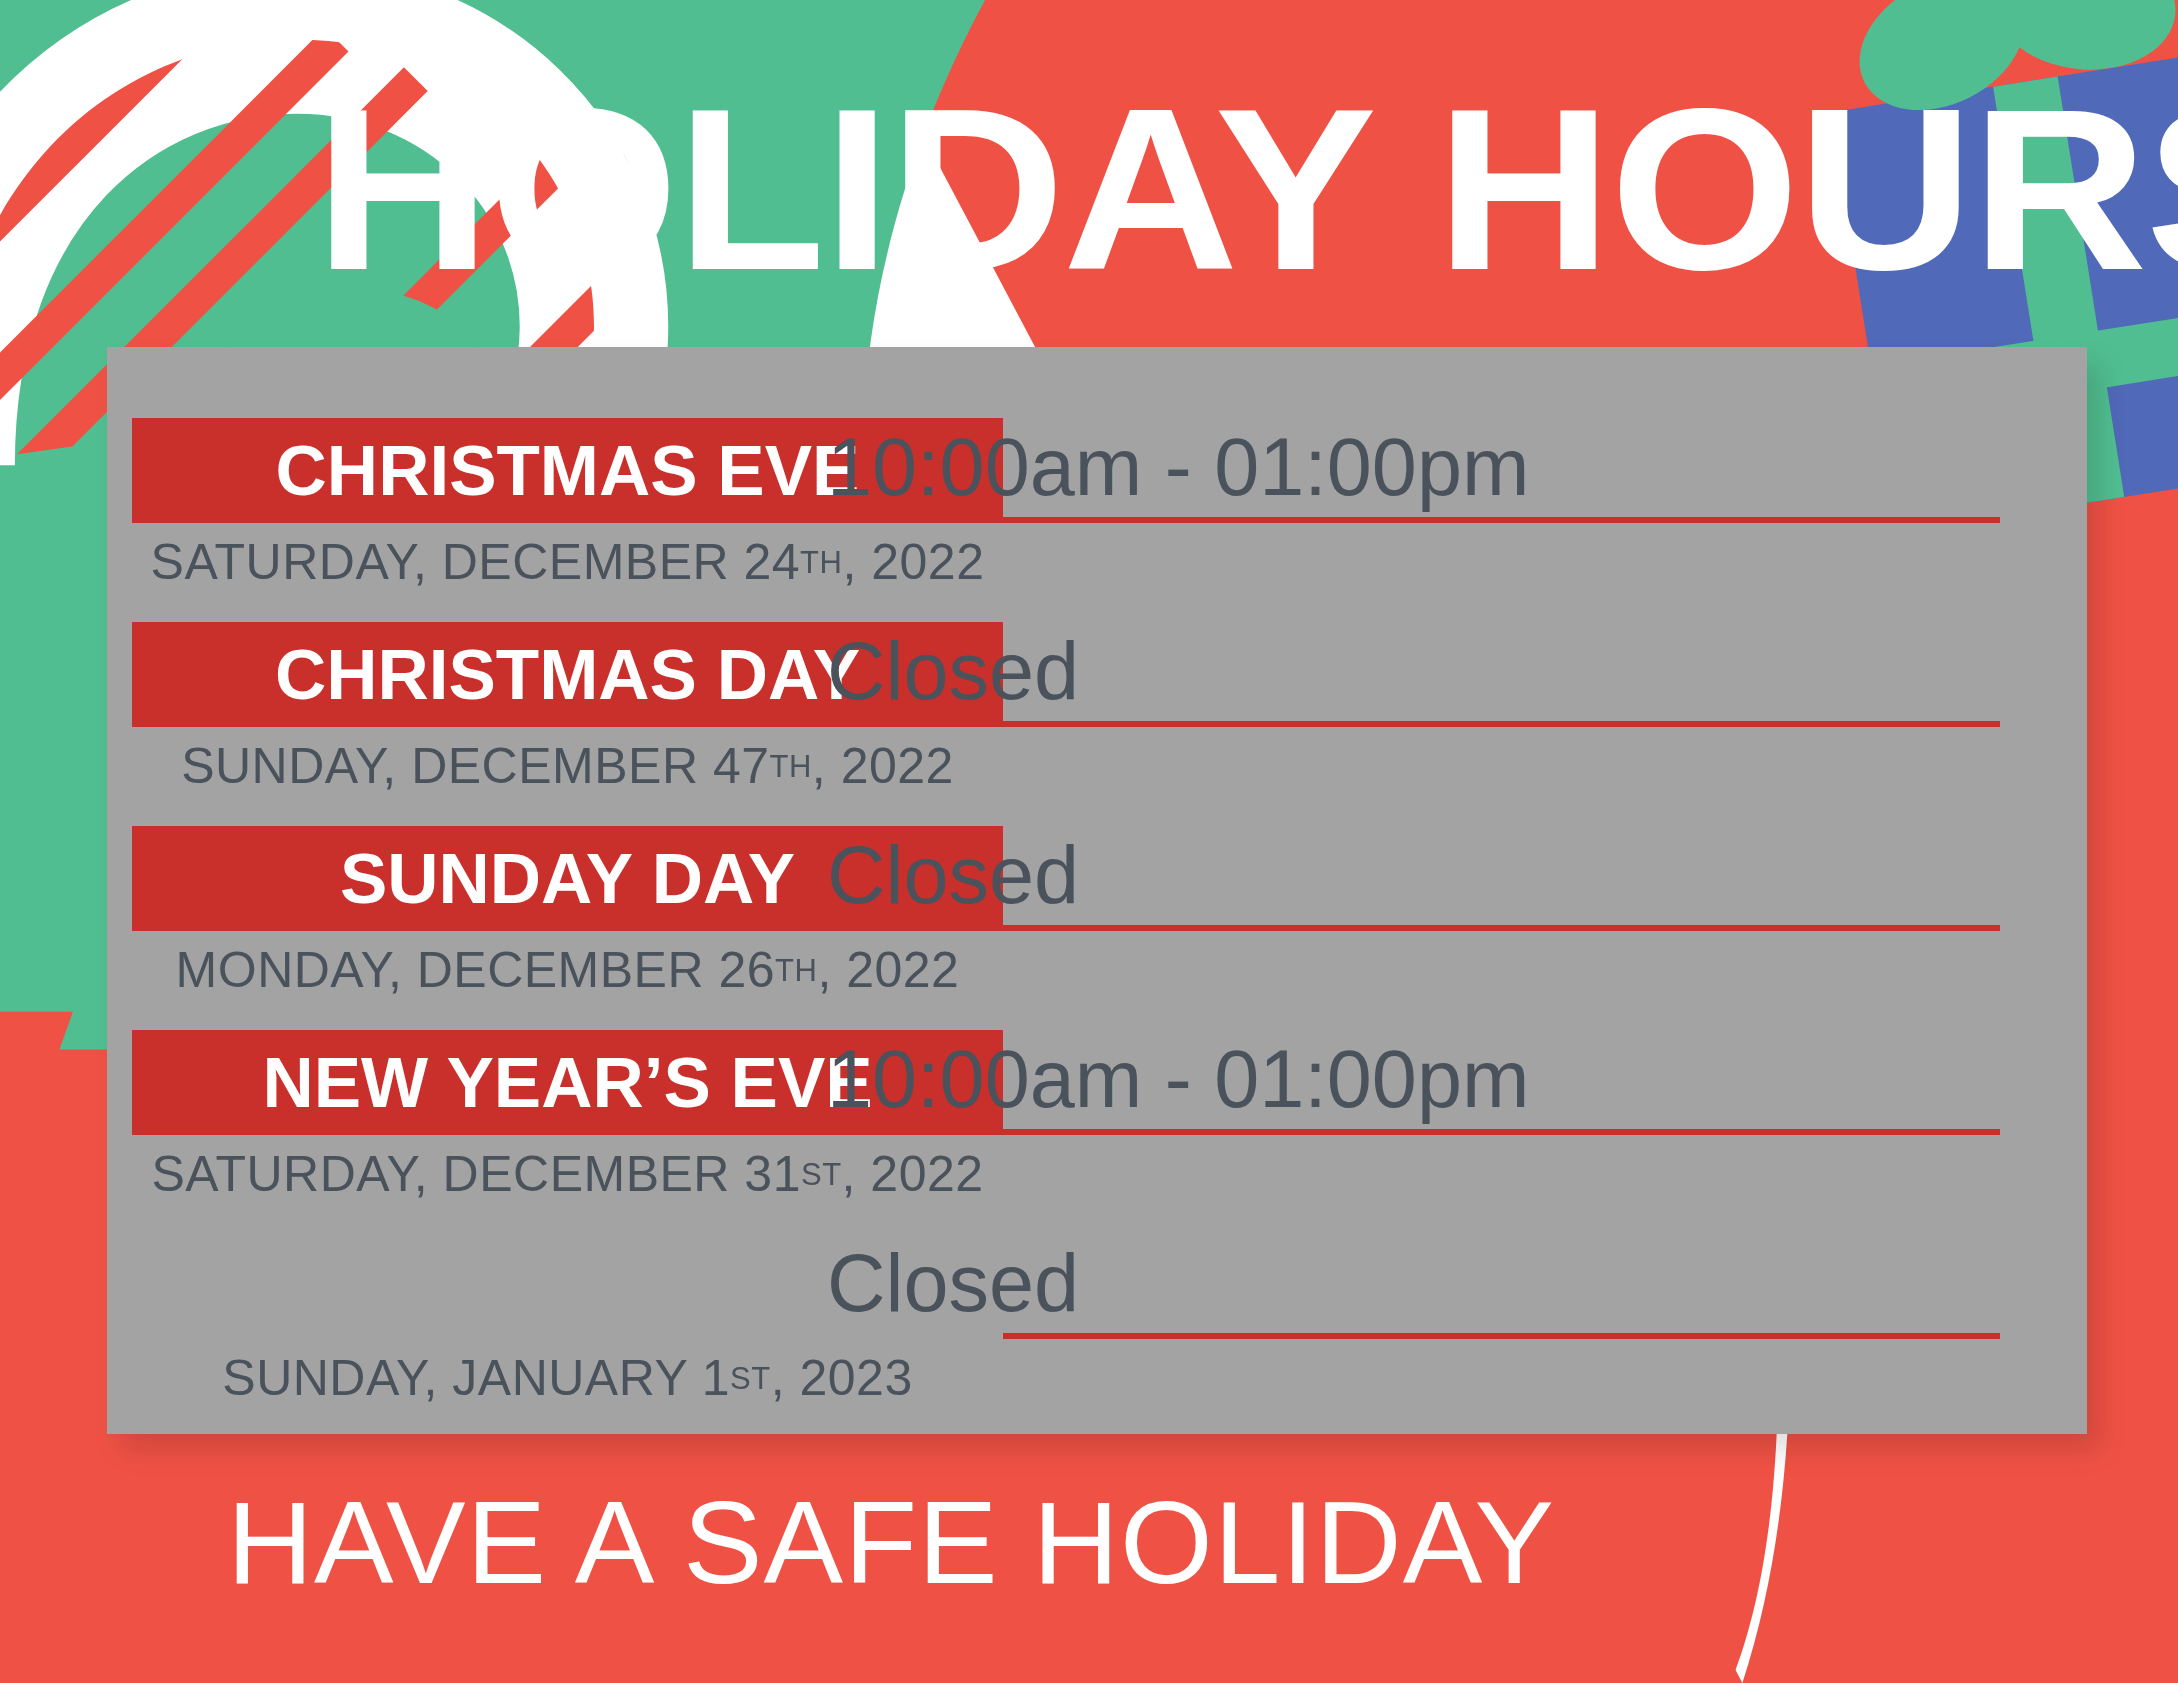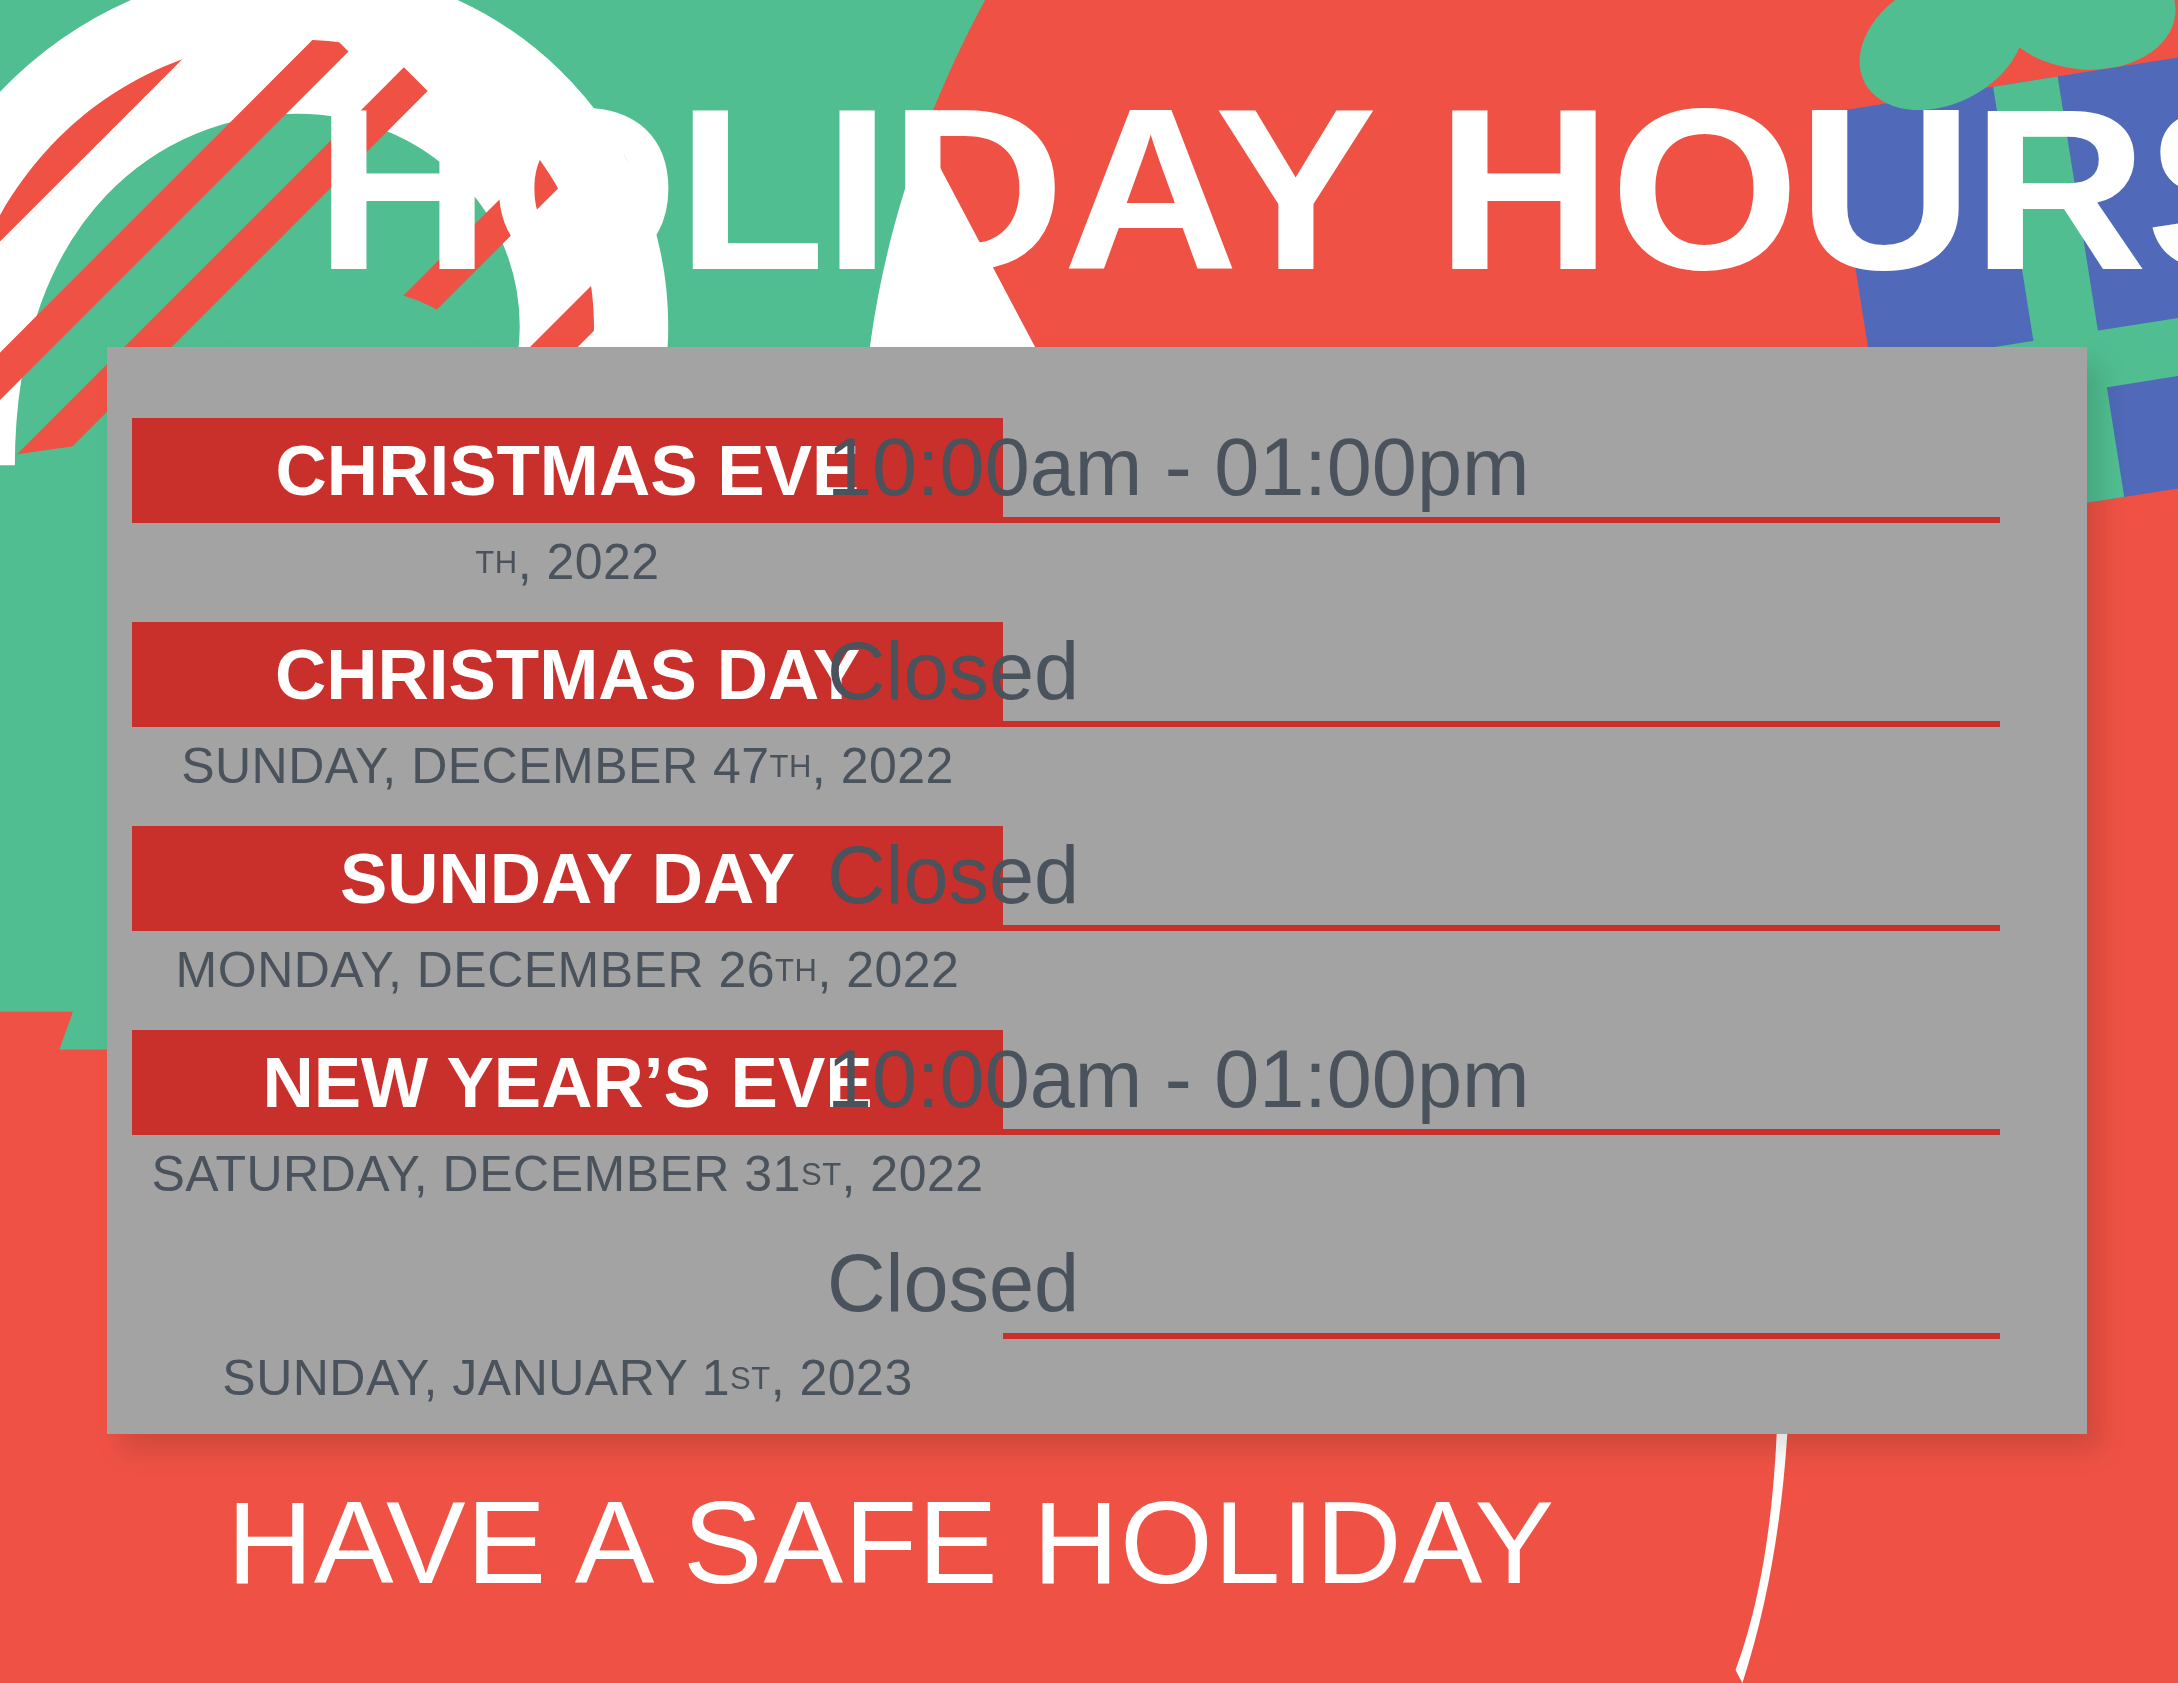--- a/index.html
+++ b/index.html
@@ -183,20 +183,21 @@
 
   <div id="card">
 
     <div class="row row-0">
       <div class="label-bar">
         <span class="label-text">CHRISTMAS EVE</span>
       </div>
       <div class="hours">10:00am - 01:00pm</div>
       <div class="underline"></div>
       <div class="date">
+          <span>SATURDAY, DECEMBER 24</span>
           <sup>TH</sup>
           <span>, 2022</span>
         </div>
     </div>
 
     <div class="row row-1">
       <div class="label-bar">
         <span class="label-text">CHRISTMAS DAY</span>
       </div>
       <div class="hours">Closed</div>

